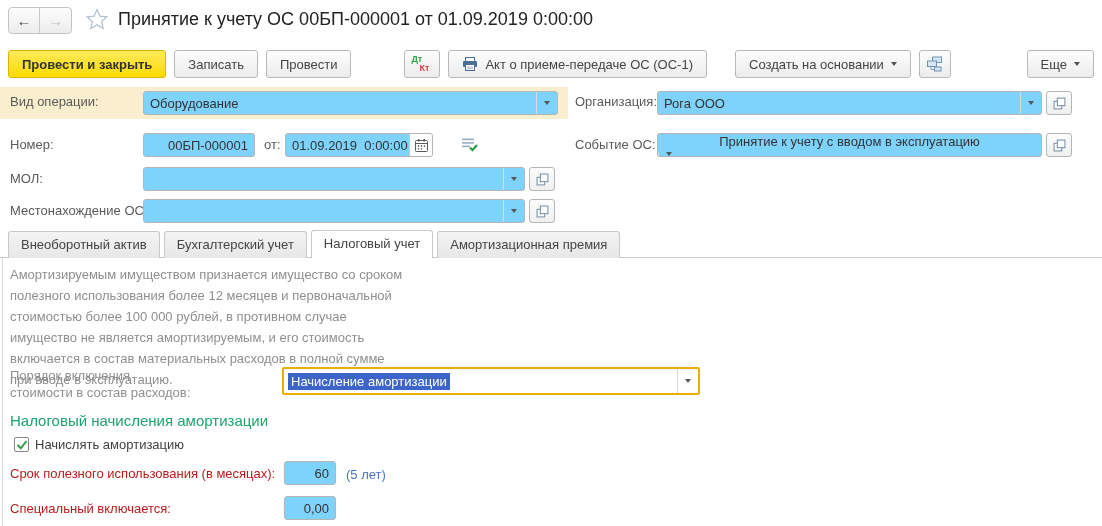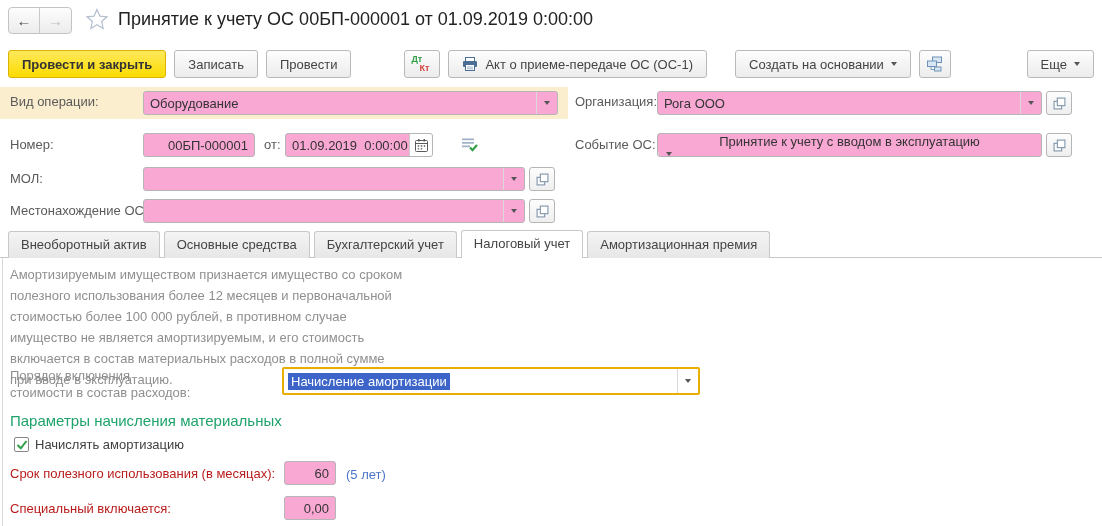--- a/index.html
+++ b/index.html
@@ -33,21 +33,21 @@
   .caret { width:0; height:0; border-left:3.5px solid transparent; border-right:3.5px solid transparent; border-top:4.5px solid #555; display:inline-block; }
   .ml45 { margin-left:45px; } .ml20 { margin-left:20px; } .mlauto { margin-left:auto; }
   .dtkt { position:relative; width:22px; height:19px; font-size:9px; font-weight:bold; line-height:9px; }
   .dtkt .dt { position:absolute; left:0; top:0; color:#2f9e44; }
   .dtkt .kt { position:absolute; left:8px; top:9px; color:#d5433c; }
 
   
   .band { left:0; top:87px; width:568px; height:32px; background:#fbeecf; }
   .lbl { position:absolute; color:#5a5a5a; white-space:nowrap; }
   .field {
-    position:absolute; background:#f9a8d4; border:1px solid #b5b5b5; border-radius:3px;
+    position:absolute; background:#7dd3fc; border:1px solid #b5b5b5; border-radius:3px;
     height:24px; display:flex; align-items:center; overflow:hidden;
   }
   .field .val { padding:0 6px; flex:1; white-space:pre; overflow:hidden; color:#333; }
   .field .val.right { text-align:right; }
   .combo-arrow { width:21px; align-self:stretch; display:flex; align-items:center; justify-content:center; border-left:1px solid #d9d9d9; cursor:pointer; }
   .inbtn { width:23px; align-self:stretch; display:flex; align-items:center; justify-content:center; border-left:1px solid #c9c9c9; background:#fff; cursor:pointer; }
   .openbtn {
     position:absolute; width:26px; height:24px; border:1px solid #b5b5b5; border-radius:3px;
     background:linear-gradient(#fdfdfd,#efefef); display:flex; align-items:center; justify-content:center; cursor:pointer;
   }
@@ -225,21 +225,20 @@
 </div>
 <div class="openbtn" style="left:529px; top:199px;">
   <svg width="13" height="13" viewBox="0 0 12 12">
     <rect x="1" y="4" width="7" height="7" fill="#fff" stroke="#7d93a8"></rect>
     <rect x="4" y="1" width="7" height="7" fill="#fff" stroke="#7d93a8"></rect>
   </svg>
 </div>
 
 <div class="abs tabstrip">
   <div class="tab">Внеоборотный актив</div>
-  <div class="tab">Основные средства</div>
   <div class="tab">Бухгалтерский учет</div>
   <div class="tab active">Налоговый учет</div>
   <div class="tab">Амортизационная премия</div>
 </div>
 
 <div class="abs panel"></div>
 
 <div class="abs info">Амортизируемым имуществом признается имущество со сроком
 полезного использования более 12 месяцев и первоначальной
 стоимостью более 100 000 рублей, в противном случае
@@ -249,21 +248,21 @@
 
 <div class="abs inc-label">Порядок включения
 стоимости в состав расходов:</div>
 <div class="abs combo-focus">
   <span class="selval">Начисление амортизации</span>
   <div class="combo-arrow">
       <span class="caret"></span>
     </div>
 </div>
 
-<div class="abs section-hdr">Параметры начисления материальных</div>
+<div class="abs section-hdr">Налоговый начисления амортизации</div>
 
 <div class="abs checkbox">
   <svg width="12" height="12" viewBox="0 0 12 12">
     <path d="M1.5 6 L4.8 9.3 L10.5 2" stroke="#2f9e44" stroke-width="2" fill="none"></path>
   </svg>
 </div>
 <div class="abs cb-label">Начислять амортизацию</div>
 
 <div class="lbl fld-label" style="left:10px; top:466px;">Срок полезного использования (в месяцах):</div>
 <div class="field" style="left:284px; top:461px; width:52px;">

